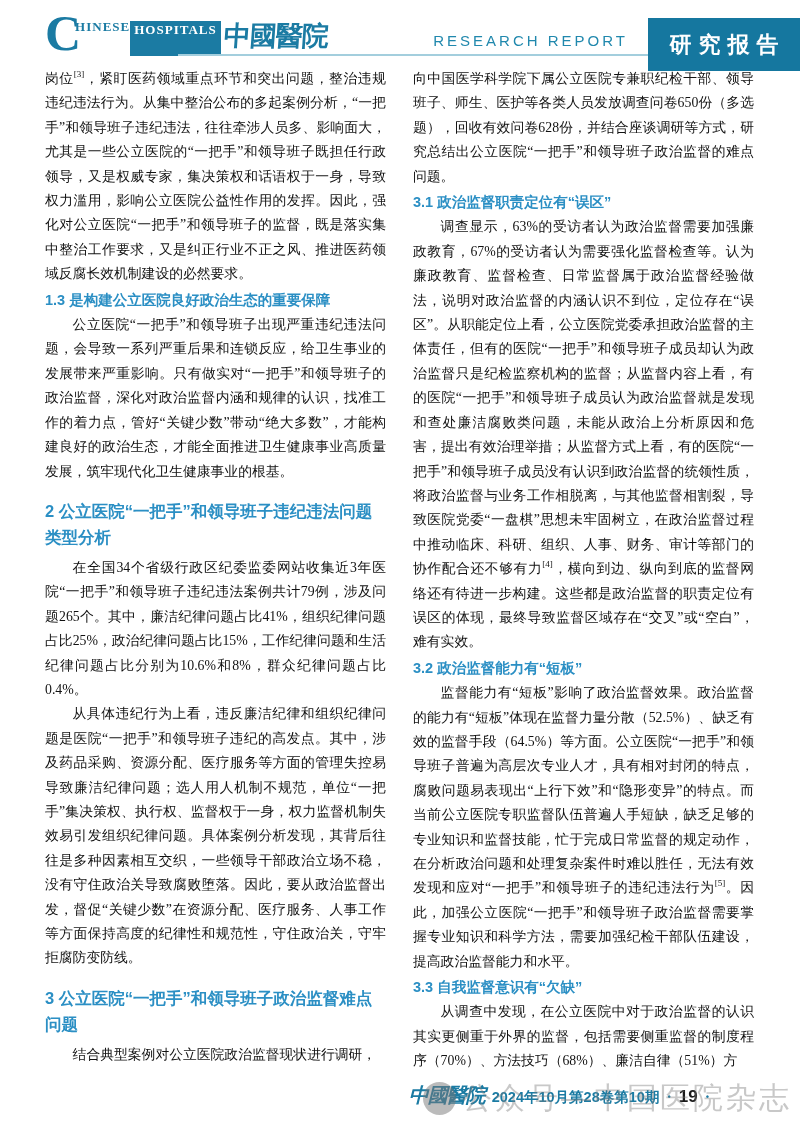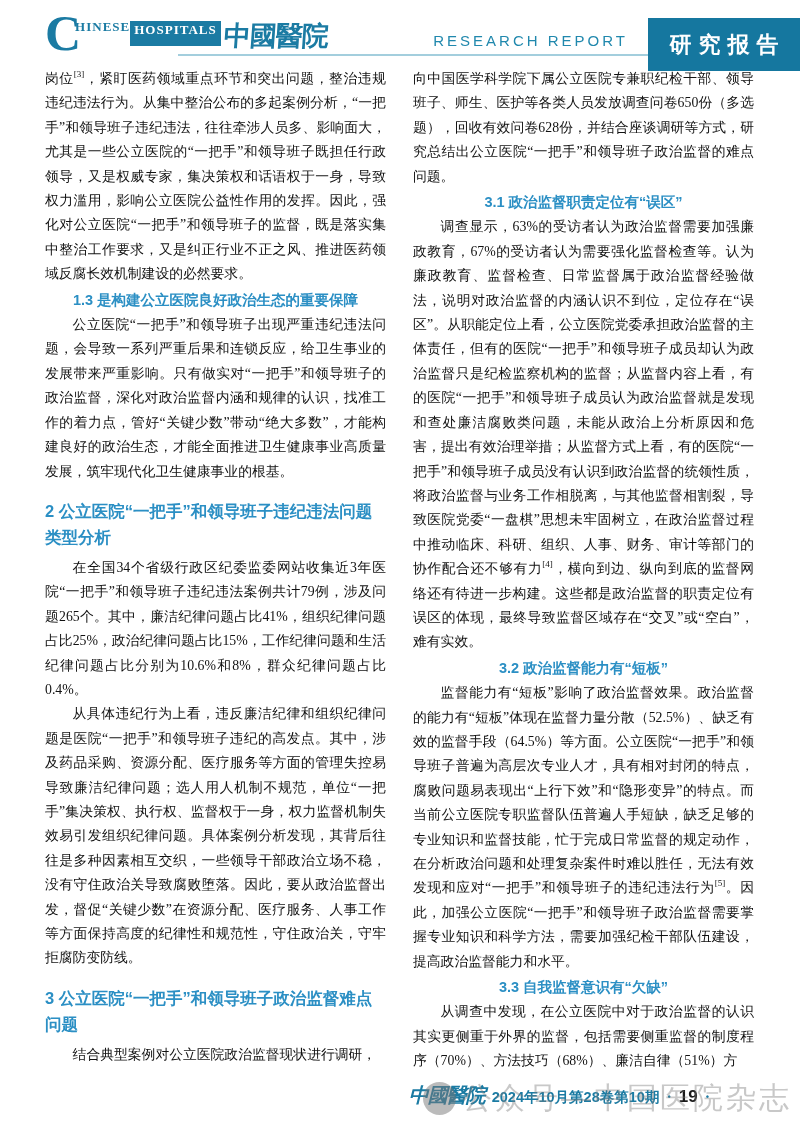--- a/index.html
+++ b/index.html
@@ -7,39 +7,39 @@
     position:relative;width:800px;height:1131px;margin:0 auto;background:#ffffff;
     font-family:"Liberation Serif","DejaVu Serif",serif;color:#111;overflow:hidden;
   }
   
   .header{position:absolute;top:8px;left:45px;right:0;height:60px;}
   .logo{position:absolute;left:0;top:2px;display:flex;align-items:flex-start;}
   .logo-c{font-size:50px;line-height:46px;font-weight:bold;color:#1b7ba3;font-family:"Liberation Serif",serif;}
   .logo-mid{display:flex;margin-left:-6px;margin-top:9px;}
   .logo-hinese{font-size:13px;font-weight:bold;color:#1b7ba3;letter-spacing:1px;font-family:"Liberation Serif",serif;}
   .logo-hospitals{background:#1b7ba3;color:#ffffff;font-size:13px;font-weight:bold;letter-spacing:1px;
-    padding:1px 4px 8px 4px;margin-top:2px;font-family:"Liberation Serif",serif;}
+    padding:1px 4px 18px 4px;margin-top:2px;font-family:"Liberation Serif",serif;}
   .logo-cn{font-size:27px;font-weight:bold;color:#1b7ba3;margin-left:3px;margin-top:8px;
     font-family:"DejaVu Serif",serif;transform:skewX(-4deg);letter-spacing:-1px;}
   .header-rule{position:absolute;left:133px;top:46px;width:512px;height:2px;background:#a3cedd;}
   .research-report{position:absolute;right:172px;top:24px;color:#2088ad;font-size:15px;
     letter-spacing:3px;font-family:"Liberation Sans",sans-serif;}
   .badge{position:absolute;right:0;top:10px;width:152px;height:53px;background:#15779f;color:#fff;
     display:flex;align-items:center;justify-content:center;font-size:22px;font-weight:bold;
     letter-spacing:7px;font-family:"Liberation Sans",sans-serif;text-indent:7px;}
   
   .main{position:absolute;top:67px;left:45px;width:710px;display:flex;gap:27px;}
   .col{width:341px;font-size:13.8px;line-height:24.4px;text-align:justify;}
   .col p{margin:0;text-indent:2em;}
   .col p.cont{text-indent:0;}
   sup{font-size:9px;line-height:0;}
   .h1x{color:#2b8fc4;font-family:"Liberation Sans",sans-serif;font-weight:bold;font-size:16.5px;
     line-height:26px;margin:14px 0 6px 0;text-align:left;}
   .h2x{color:#2b8fc4;font-family:"Liberation Sans",sans-serif;font-weight:bold;font-size:14.5px;
-    line-height:24.4px;margin:1px 0;text-align:center;}
+    line-height:24.4px;margin:1px 0;text-align:left;}
   
   .footer-line{position:absolute;right:90px;bottom:22px;display:flex;align-items:baseline;gap:7px;z-index:1;}
   .footer-logo{font-size:20px;font-weight:bold;font-style:italic;color:#1b7ba3;
     font-family:"DejaVu Serif",serif;letter-spacing:-1px;}
   .footer-issue{font-size:14.5px;font-weight:bold;color:#1b7ba3;font-family:"Liberation Sans",sans-serif;}
   .footer-dot{color:#1b7ba3;font-weight:bold;font-size:16px;}
   .footer-page{color:#1a1a1a;font-size:17px;font-weight:bold;font-family:"Liberation Sans",sans-serif;}
   .watermark{position:absolute;right:8px;bottom:12px;display:flex;align-items:center;gap:6px;
     color:rgba(125,125,125,0.42);font-size:30px;font-family:"Liberation Sans",sans-serif;
     letter-spacing:3px;z-index:2;pointer-events:none;white-space:nowrap;}

